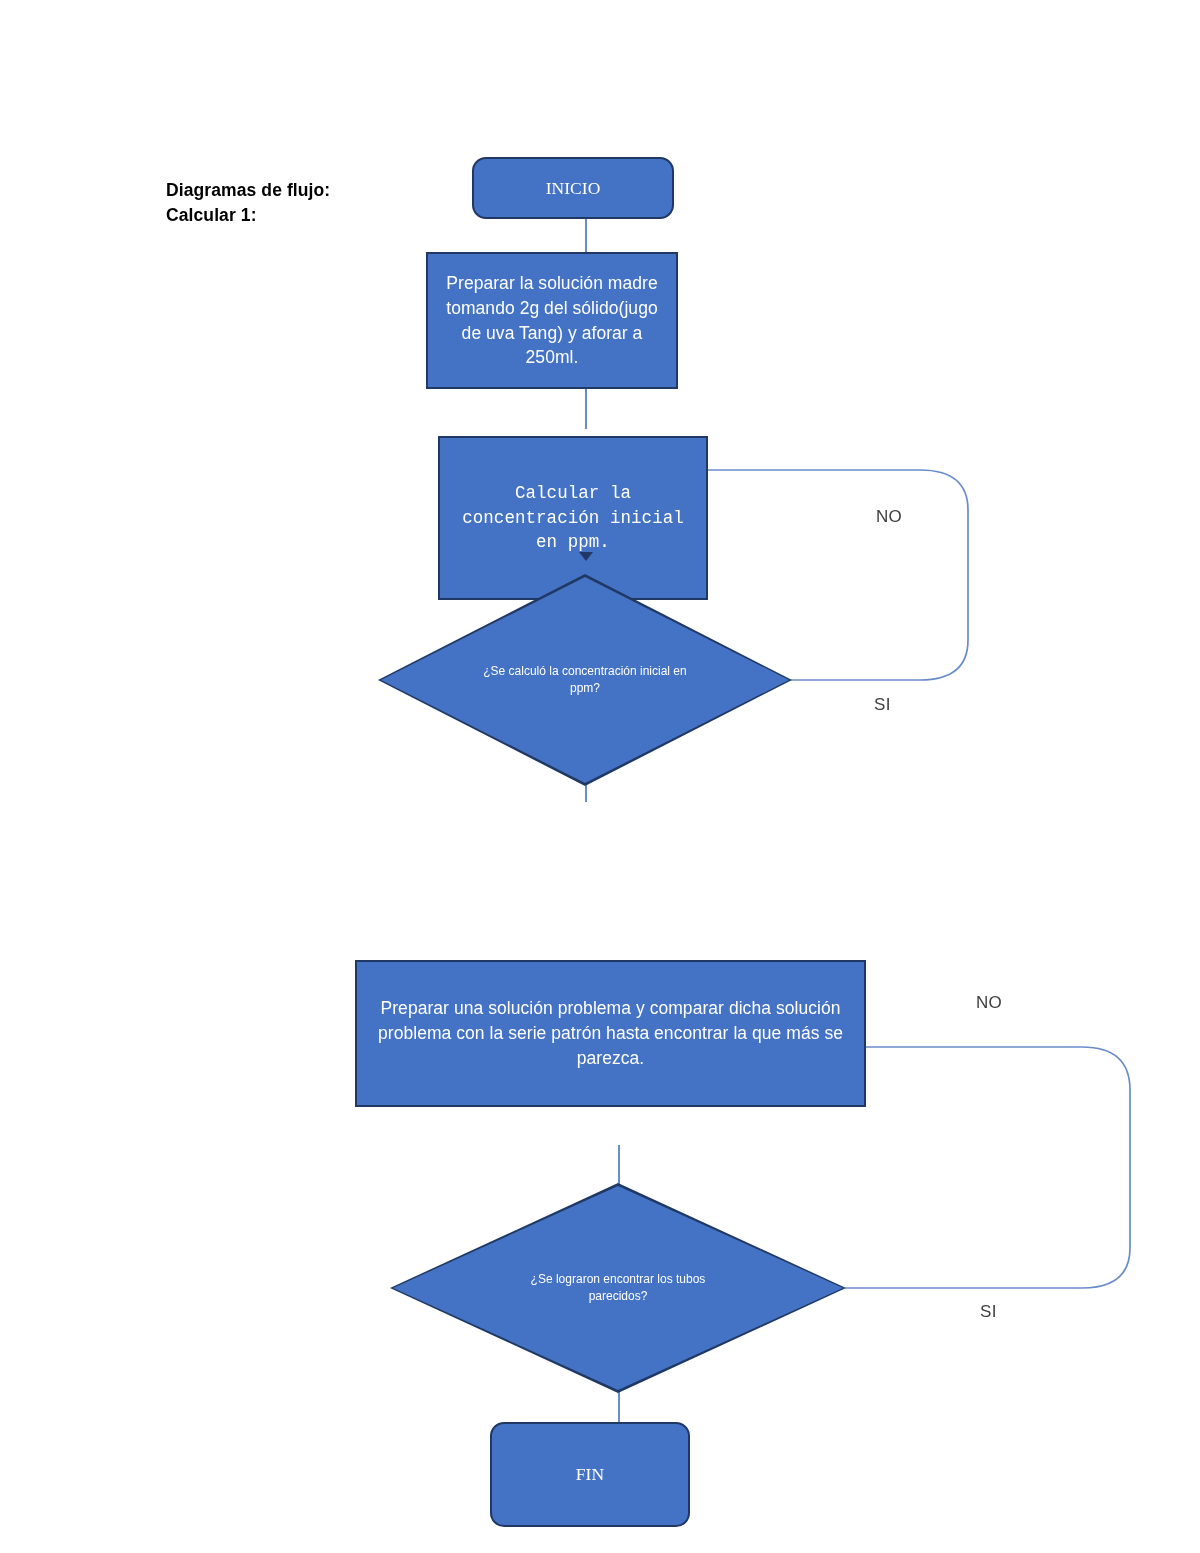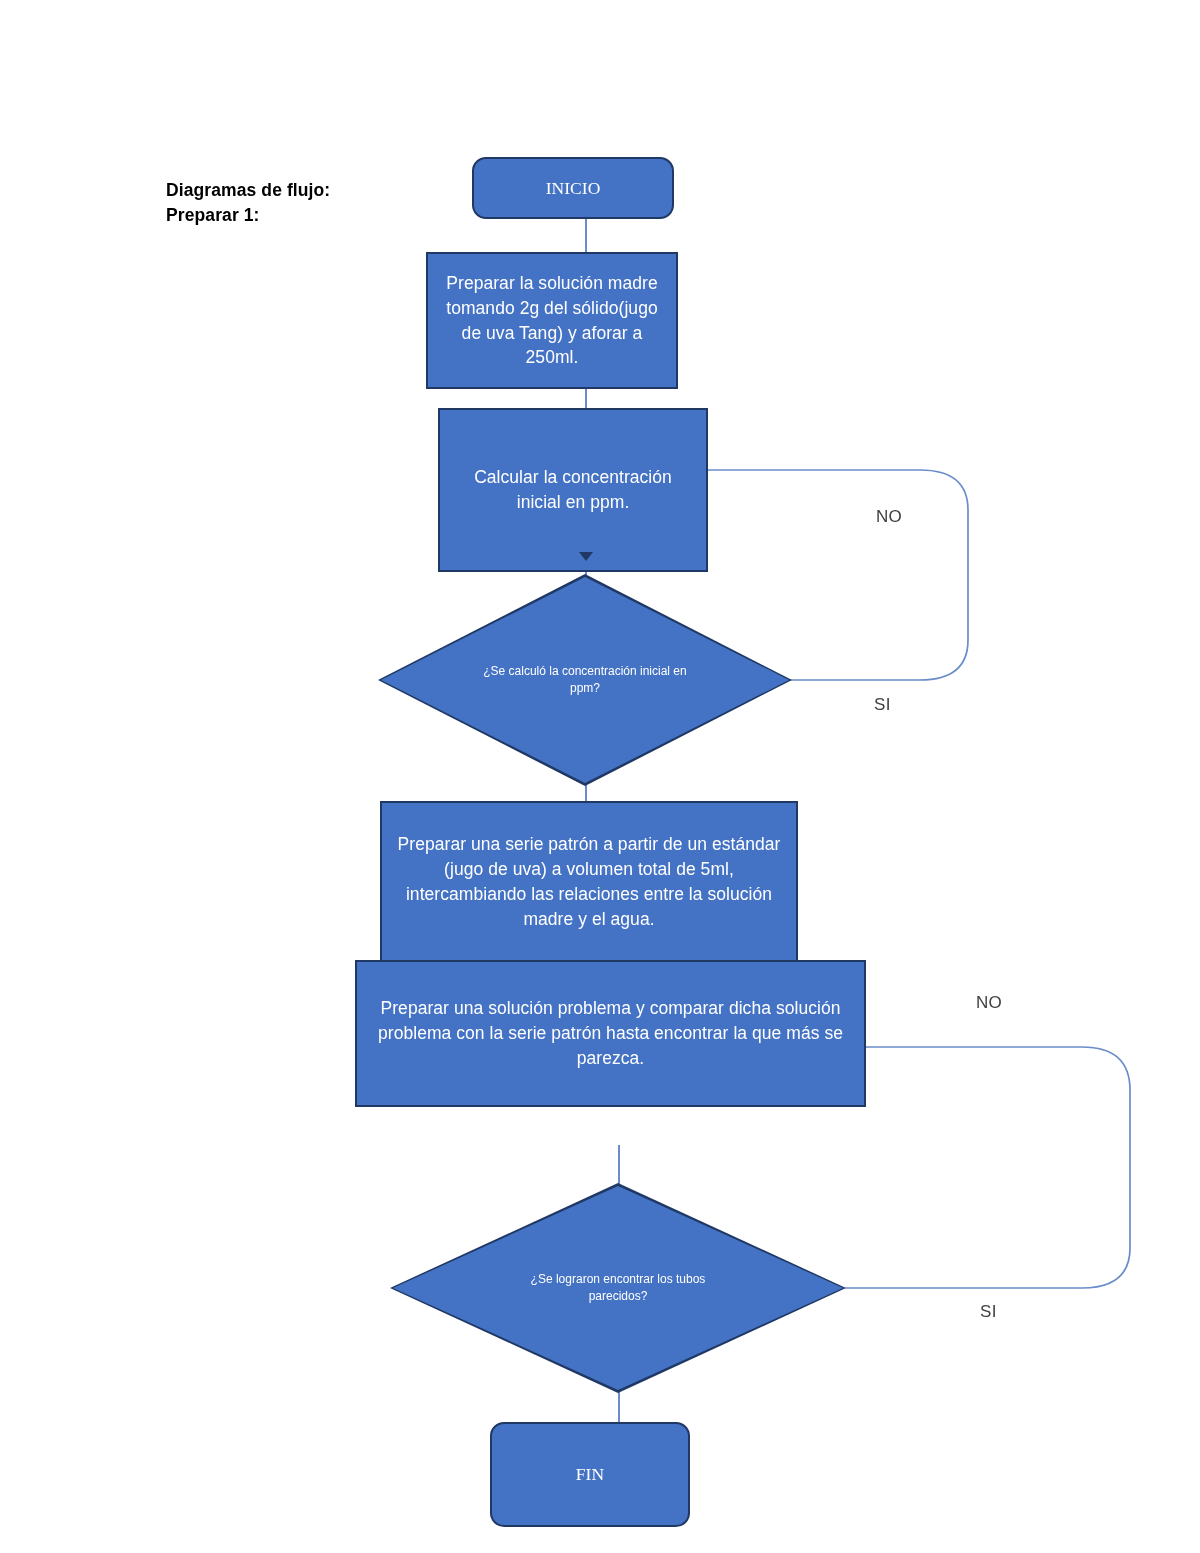--- a/index.html
+++ b/index.html
@@ -115,21 +115,21 @@
     border-top: 9px solid #1F3864;
   }
 </style>
 </head>
 <body>
 
 <div id="page">
 
   <div class="heading">
     <div>Diagramas de flujo:</div>
-    <div>Preparar 1:</div>
+    <div>Calcular 1:</div>
   </div>
 
   <div class="conn-v" style="left:585px; top:219px; height:34px;"></div>
 
   <div class="conn-v" style="left:585px; top:389px; height:40px;"></div>
 
   <div class="conn-v" style="left:585px; top:558px; height:18px;"></div>
 
   <div class="conn-v" style="left:585px; top:782px; height:20px;"></div>
 
@@ -153,34 +153,31 @@
   <div class="branch-label" style="left:980px; top:1302px;">SI</div>
 
   <div class="node terminator" style="left:472px; top:157px; width:202px; height:62px;">
     <span class="txt">INICIO</span>
   </div>
 
   <div class="node" style="left:426px; top:252px; width:252px; height:137px;">
     <span class="txt">Preparar la solución madre tomando 2g del sólido(jugo de uva Tang) y aforar a 250ml.</span>
   </div>
 
-  <div class="node" style="left:438px; top:408px; width:270px; height:164px;">
+  <div class="node" style="left:438px; top:436px; width:270px; height:164px;font-family:Liberation Mono, monospace;">
     <span class="txt">Calcular la concentración inicial en ppm.</span>
   </div>
   <div class="arrow-head" style="left:579px; top:552px; border-top-color:#1F3864;"></div>
 
   <div class="diamond" style="left:378px; top:574px; width:414px; height:212px;">
     <div class="shape-border"></div>
     <div class="shape-fill"></div>
     <div class="label" style="padding:0 96px;">¿Se calculó la concentración inicial en ppm?</div>
   </div>
 
-  <div class="node" style="left:380px; top:801px; width:418px; height:162px;">
-    <span class="txt">Preparar una serie patrón a partir de un estándar (jugo de uva)  a volumen total de 5ml, intercambiando las relaciones entre la solución madre y el agua.</span>
-  </div>
 
   <div class="node" style="left:355px; top:960px; width:511px; height:147px;">
     <span class="txt">Preparar una solución problema y comparar dicha solución problema con la serie patrón hasta encontrar la que más se parezca.</span>
   </div>
 
   <div class="diamond" style="left:390px; top:1183px; width:456px; height:210px;">
     <div class="shape-border"></div>
     <div class="shape-fill"></div>
     <div class="label" style="padding:0 110px;">¿Se lograron encontrar los tubos parecidos?</div>
   </div>

